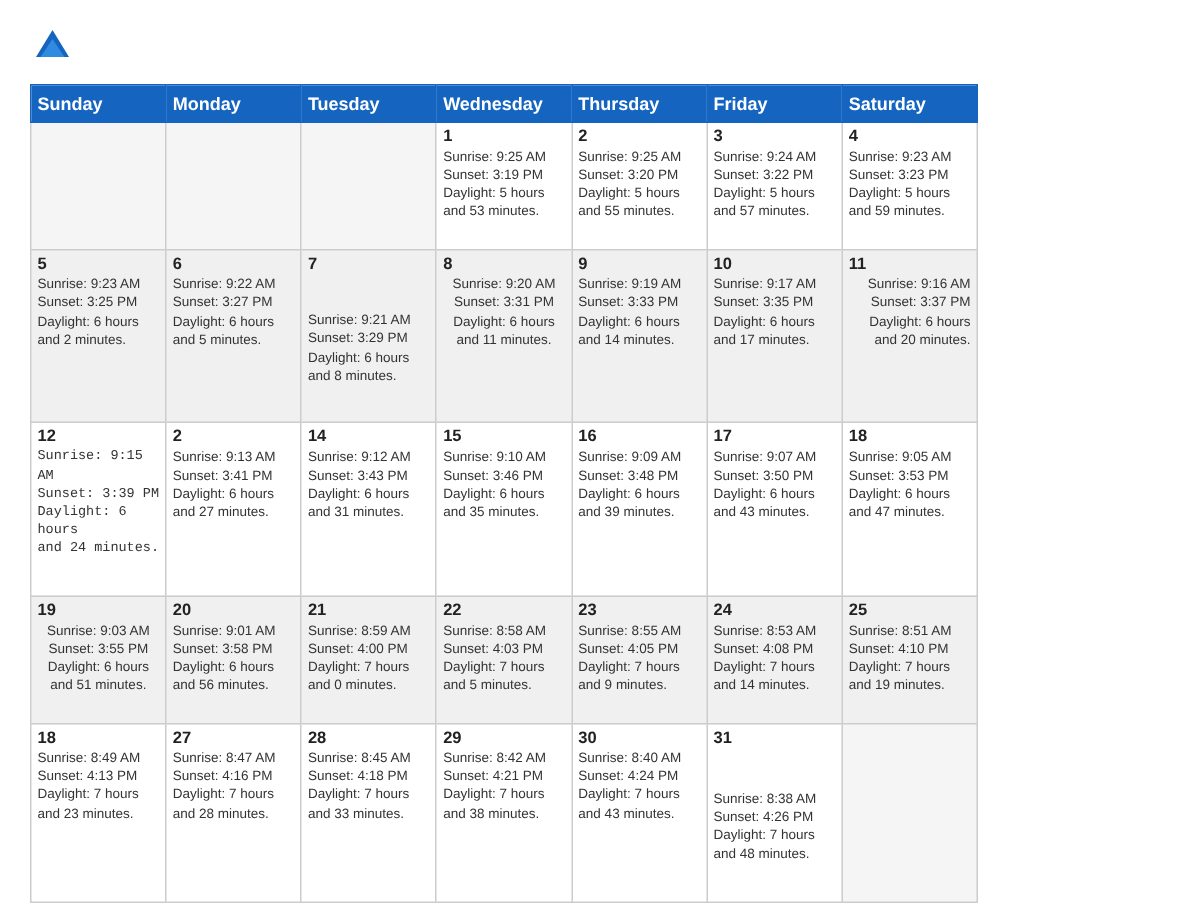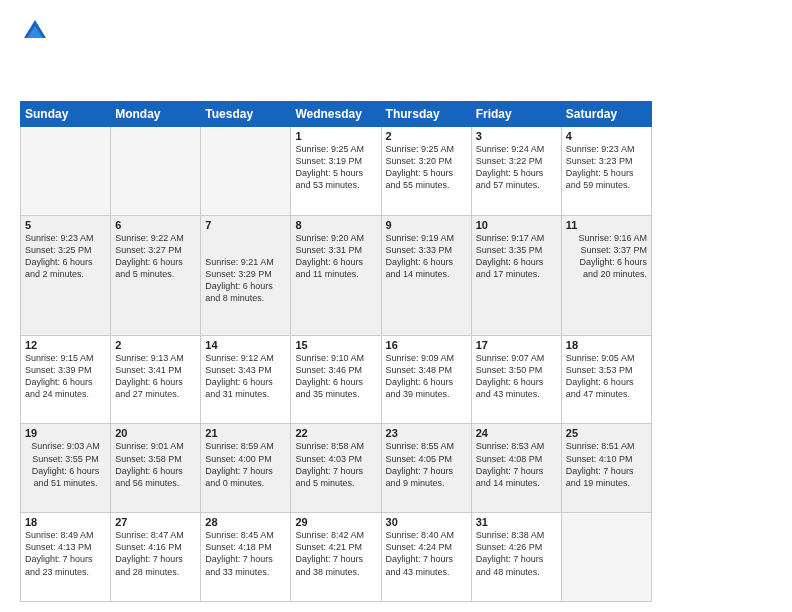--- a/index.html
+++ b/index.html
@@ -9,21 +9,20 @@
       width: 792px;
       height: 612px;
       overflow: hidden;
     }
     .page {
       width: 672px;
       height: 612px;
       padding: 16px 20px 10px 20px;
       display: flex;
       flex-direction: column;
-      gap: 45px;
     }
     .header {
       display: flex;
       justify-content: space-between;
       align-items: flex-start;
       margin-bottom: 10px;
     }
     .logo {
       display: flex;
       align-items: center;
@@ -187,21 +186,21 @@
           </td>
           <td>
             <span class="day-number">7</span>
             <div class="day-info" style="white-space: pre-line; margin-top: 25px;">Sunrise: 9:21 AM
 Sunset: 3:29 PM
 Daylight: 6 hours
 and 8 minutes.</div>
           </td>
           <td>
             <span class="day-number">8</span>
-            <div class="day-info" style="white-space: pre-line;">Sunrise: 9:20 AM
+            <div class="day-info" style="white-space: pre-line; text-align: center;">Sunrise: 9:20 AM
 Sunset: 3:31 PM
 Daylight: 6 hours
 and 11 minutes.</div>
           </td>
           <td>
             <span class="day-number">9</span>
             <div class="day-info" style="white-space: pre-line;">Sunrise: 9:19 AM
 Sunset: 3:33 PM
 Daylight: 6 hours
 and 14 minutes.</div>
@@ -217,21 +216,21 @@
             <span class="day-number">11</span>
             <div class="day-info" style="white-space: pre-line; text-align: right;">Sunrise: 9:16 AM
 Sunset: 3:37 PM
 Daylight: 6 hours
 and 20 minutes.</div>
           </td>
         </tr>
         <tr>
           <td>
             <span class="day-number">12</span>
-            <div class="day-info" style="white-space: pre-line;">Sunrise: 9:15 AM
+            <div class="day-info" style="white-space: pre-line; font-family: Liberation Mono, monospace;">Sunrise: 9:15 AM
 Sunset: 3:39 PM
 Daylight: 6 hours
 and 24 minutes.</div>
           </td>
           <td>
             <span class="day-number">2</span>
             <div class="day-info" style="white-space: pre-line;">Sunrise: 9:13 AM
 Sunset: 3:41 PM
 Daylight: 6 hours
 and 27 minutes.</div>
@@ -354,21 +353,21 @@
           </td>
           <td>
             <span class="day-number">30</span>
             <div class="day-info" style="white-space: pre-line;">Sunrise: 8:40 AM
 Sunset: 4:24 PM
 Daylight: 7 hours
 and 43 minutes.</div>
           </td>
           <td>
             <span class="day-number">31</span>
-            <div class="day-info" style="white-space: pre-line;">Sunrise: 8:38 AM
+            <div class="day-info" style="white-space: pre-line; margin-top: 28px;">Sunrise: 8:38 AM
 Sunset: 4:26 PM
 Daylight: 7 hours
 and 48 minutes.</div>
           </td>
           <td class="empty"></td>
         </tr>
       </tbody>
   </table>
 </div>
 

